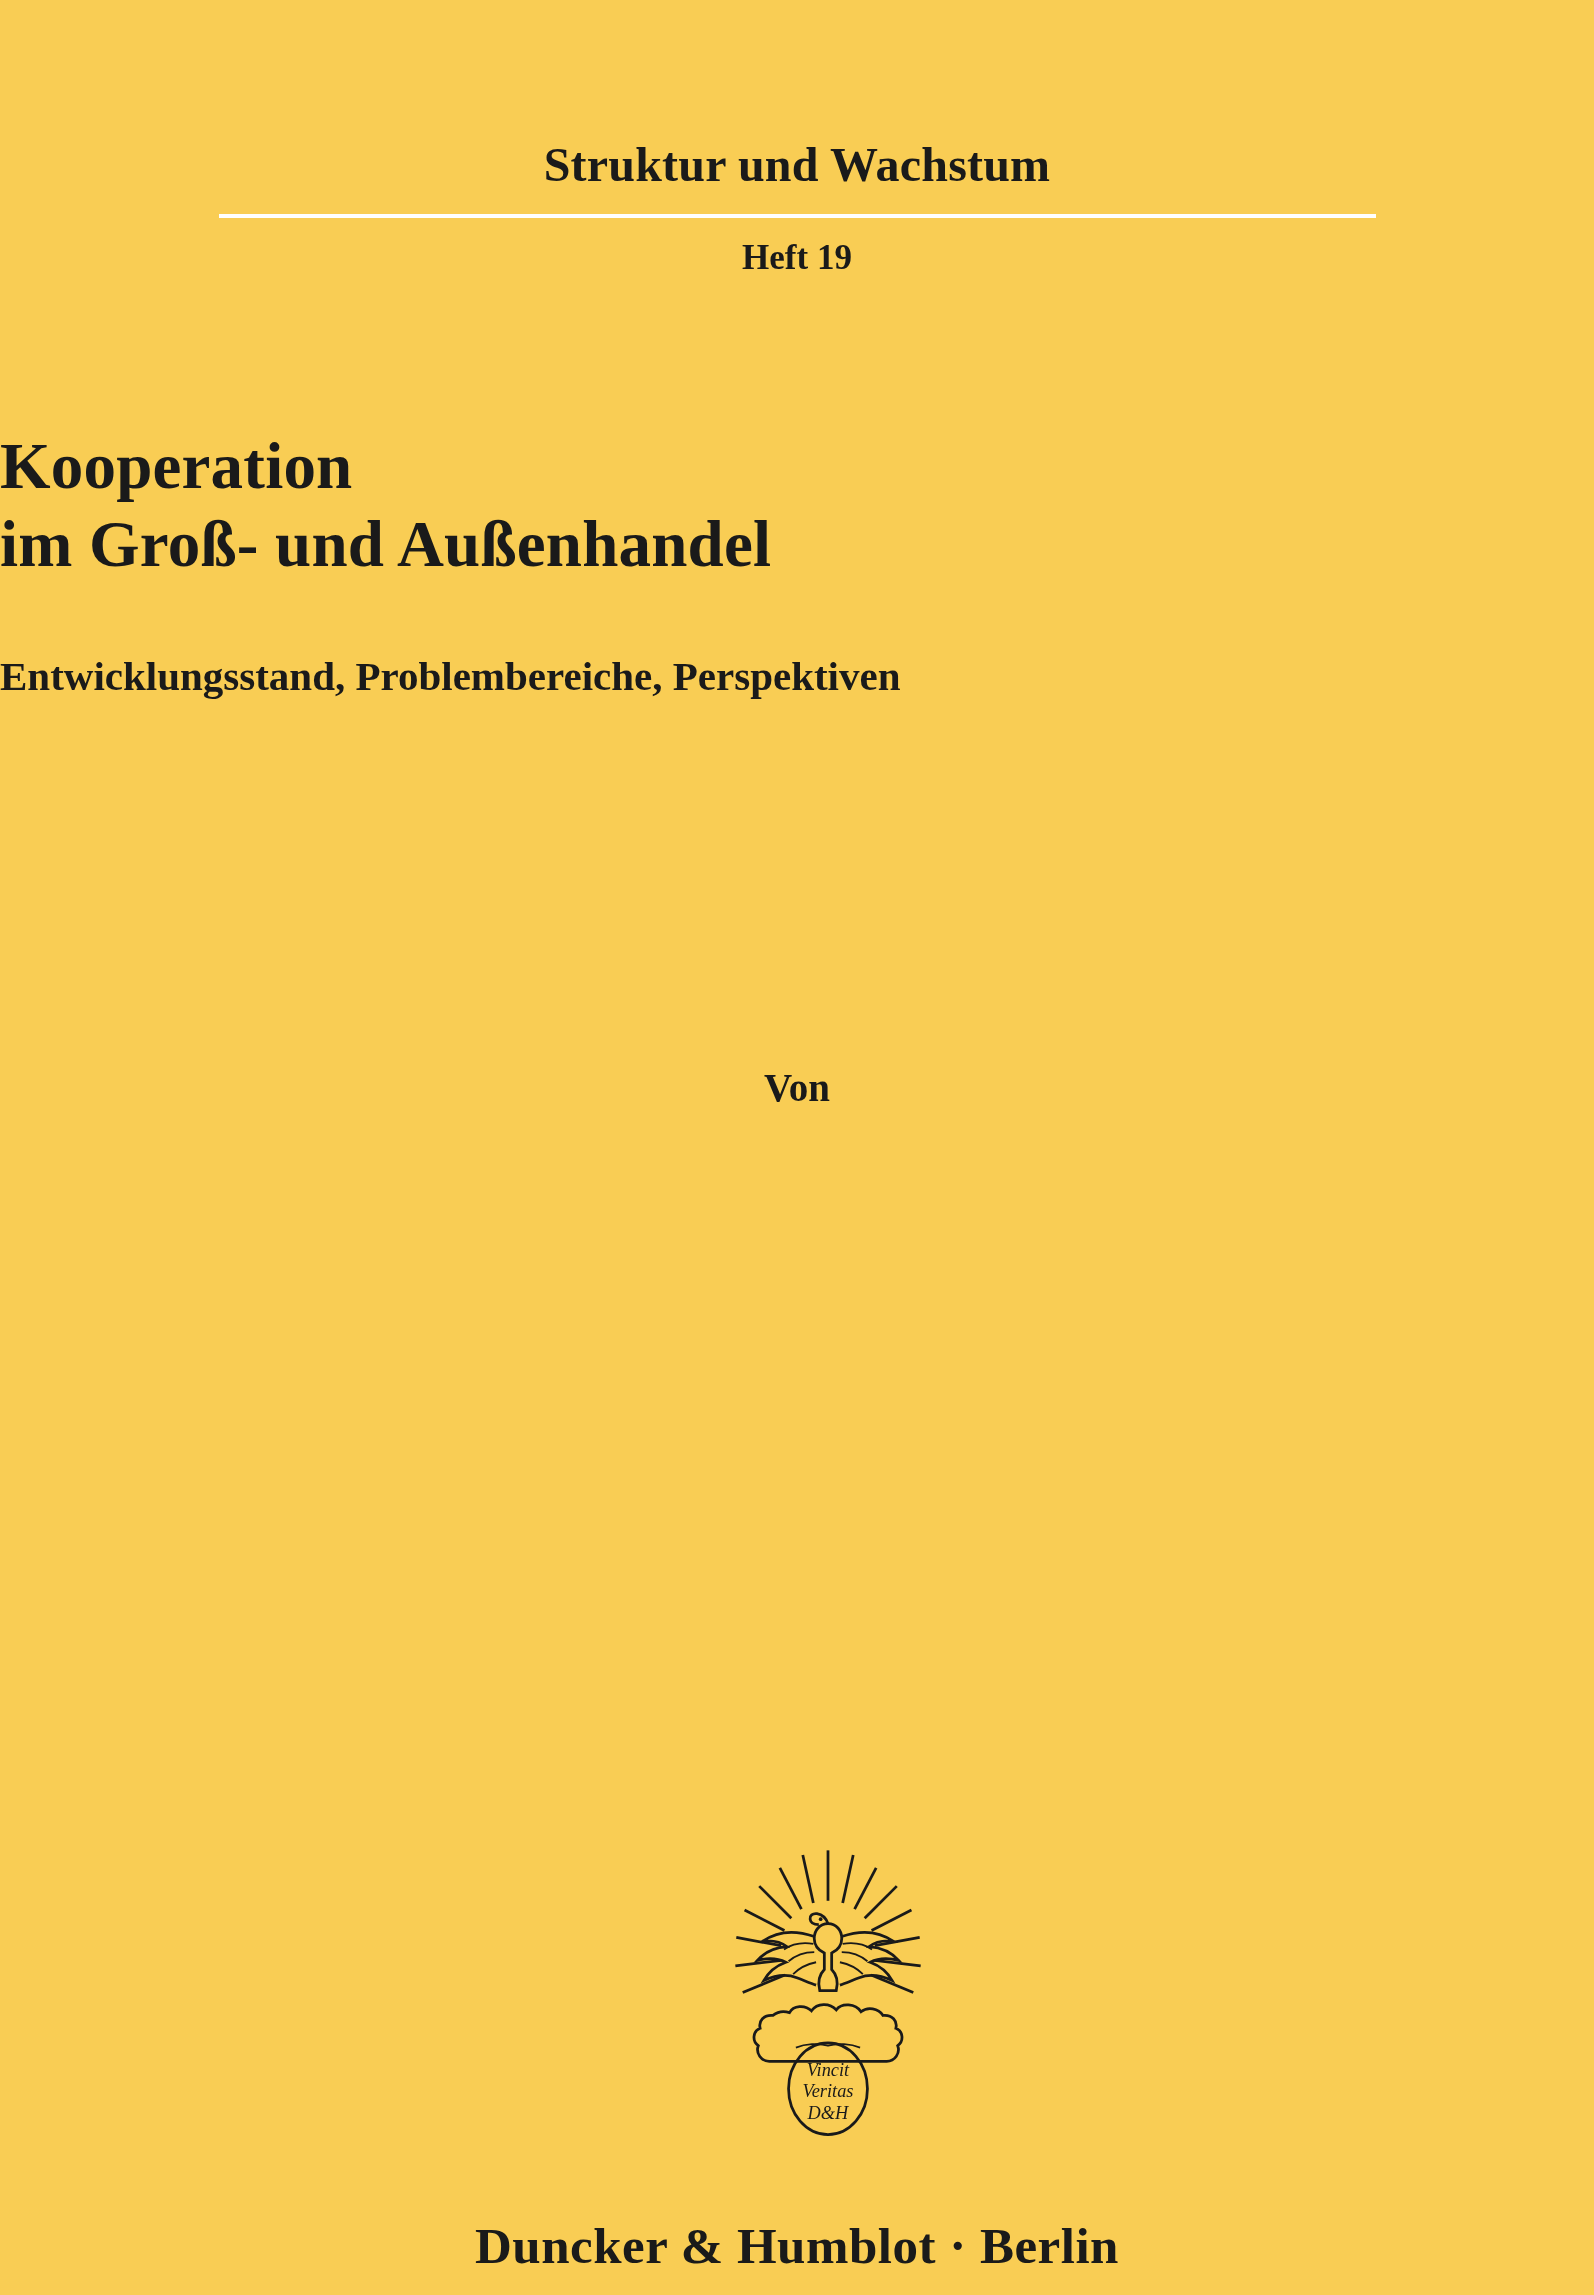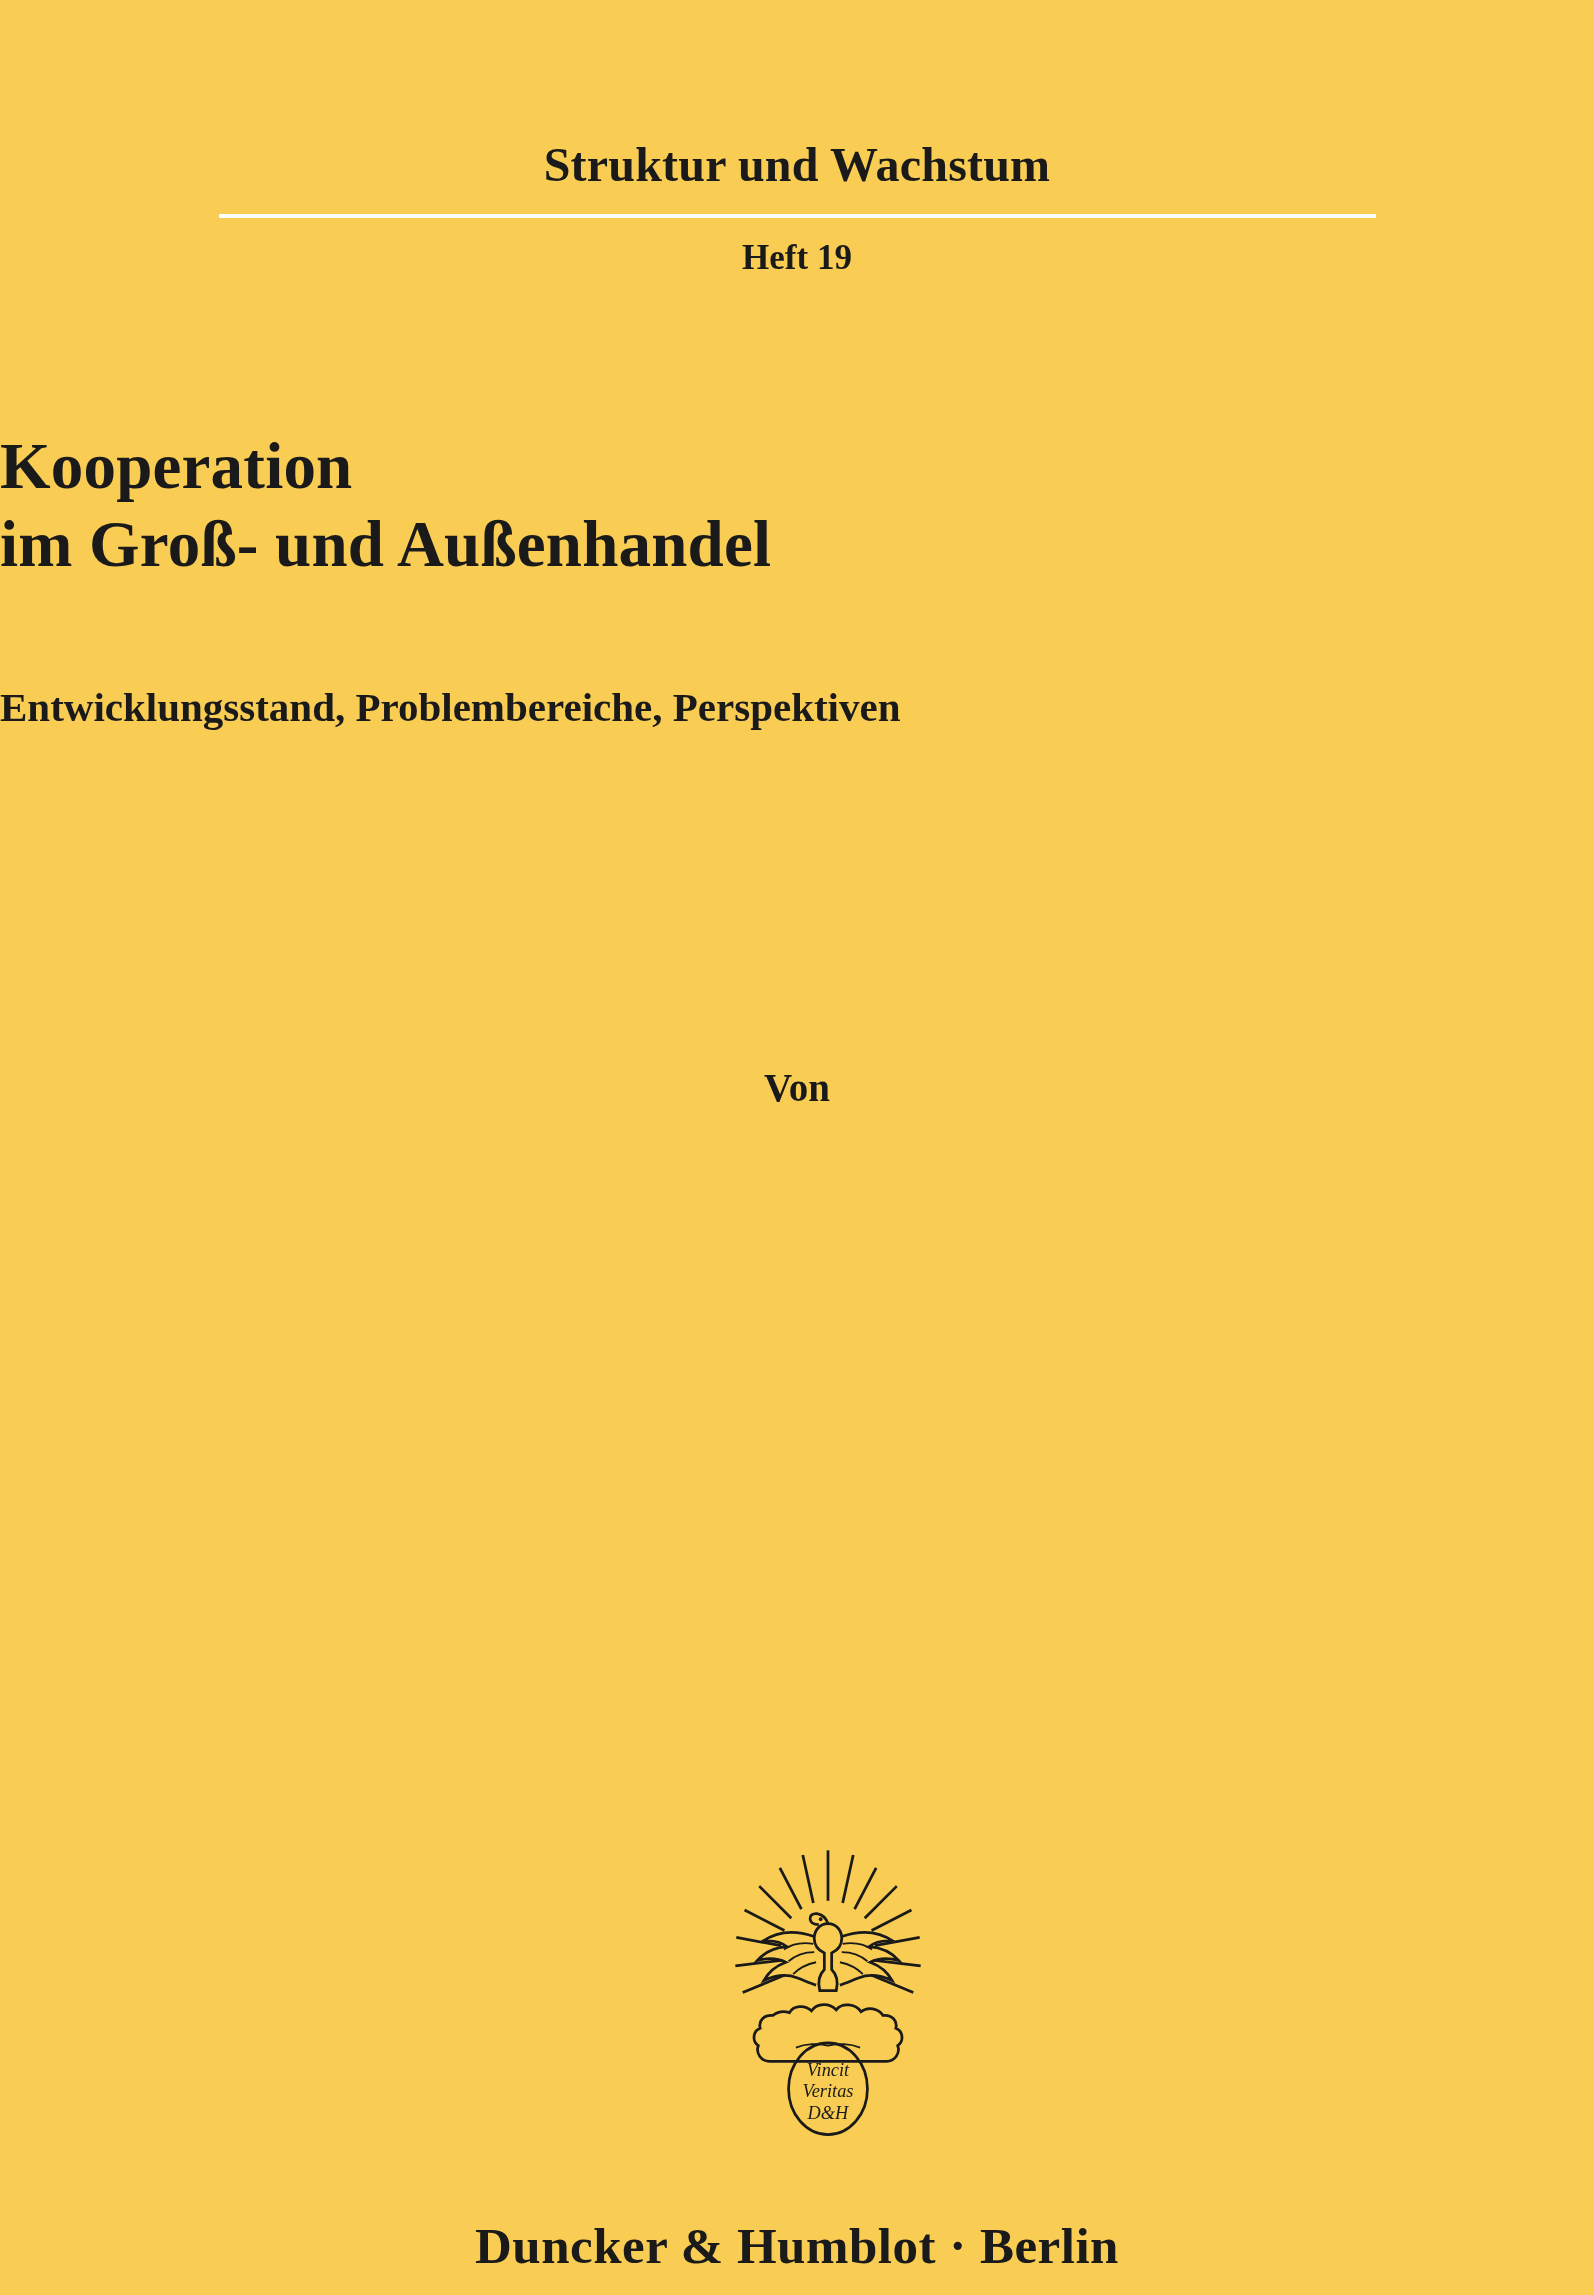--- a/index.html
+++ b/index.html
@@ -66,21 +66,21 @@
   }
   .main-title-l2 {
     font-size: 65px;
     font-weight: bold;
     line-height: 1.2;
     letter-spacing: 0.2px;
   }
   .subtitle {
     font-size: 41px;
     font-weight: bold;
-    margin-top: 100px;
+    margin-top: 69px;
     line-height: 1.2;
   }
   .author-block {
     position: absolute;
     top: 1065px;
     left: 0;
     width: 100%;
     text-align: center;
   }
   .by-word {

